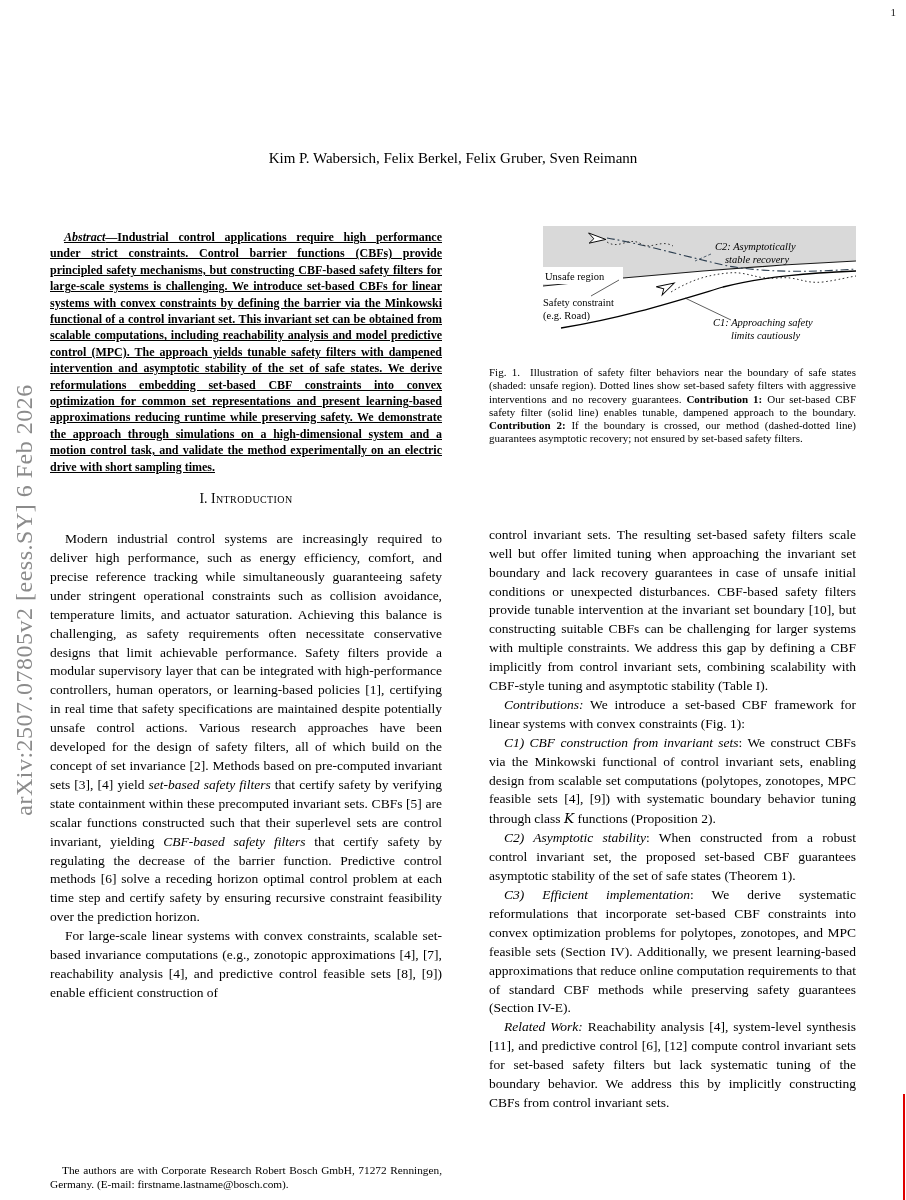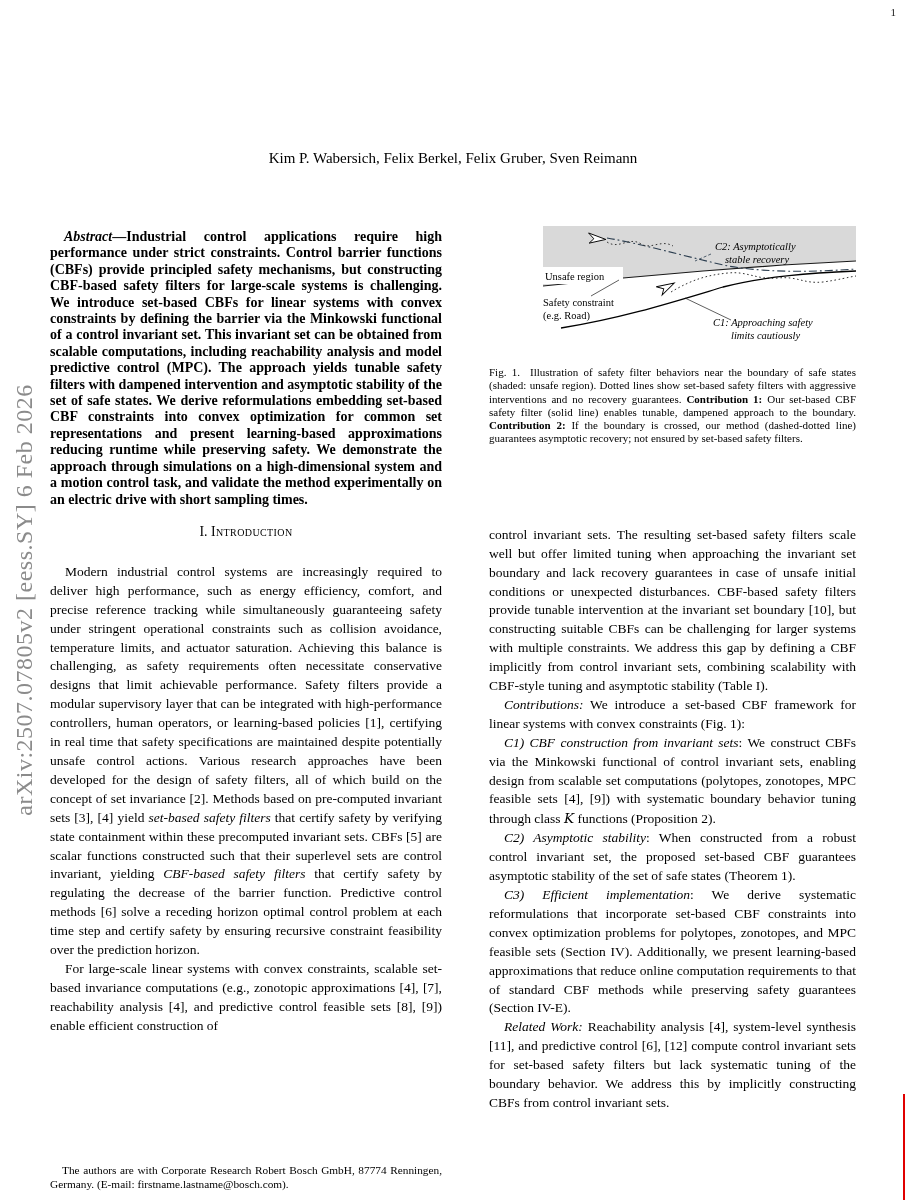--- a/index.html
+++ b/index.html
@@ -24,22 +24,22 @@
   }
   .authors {
     position:absolute; top:150px; left:93px; width:720px;
     text-align:center; font-size:15px;
   }
 
   .left-col { position:absolute; left:50px; top:229px; width:392px; }
   .right-col { position:absolute; left:489px; top:226px; width:367px; }
 
   .abstract, .index-terms {
-    font-weight:bold; font-size:14px; line-height:16.4px;
-    text-align:justify; text-indent:14px;
+    font-weight:bold; font-size:12px; line-height:16.4px;
+    text-align:justify; text-indent:14px;text-decoration:underline;
   }
   .index-terms { margin-top:9px; }
 
   .sec-heading {
     text-align:center; font-size:13.8px; margin:16px 0 23px 0;
   }
   .sc { font-variant:small-caps; letter-spacing:0.4px; }
 
   .body-p {
     font-size:13.5px; line-height:18.9px; text-align:justify; text-indent:15px;
@@ -140,15 +140,15 @@
 
     <p class="body-p"><i>C2) Asymptotic stability</i><span>: When constructed from a robust control invariant set, the proposed set-based CBF guarantees asymptotic stability of the set of safe states (Theorem 1).</span></p>
 
     <p class="body-p"><i>C3) Efficient implementation</i><span>: We derive systematic reformulations that incorporate set-based CBF constraints into convex optimization problems for polytopes, zonotopes, and MPC feasible sets (Section IV). Additionally, we present learning-based approximations that reduce online computation requirements to that of standard CBF methods while preserving safety guarantees (Section IV-E).</span></p>
 
 
     <p class="body-p"><i>Related Work:</i> <span>Reachability analysis [4], system-level synthesis [11], and predictive control [6], [12] compute control invariant sets for set-based safety filters but lack systematic tuning of the boundary behavior. We address this by implicitly constructing CBFs from control invariant sets.</span></p>
 
   </div>
 
-  <p class="footnote"><span>The authors are with Corporate Research Robert Bosch GmbH, 87774 Renningen, Germany. (E-mail: firstname.lastname@bosch.com).</span></p>
+  <p class="footnote"><span>The authors are with Corporate Research Robert Bosch GmbH, 71272 Renningen, Germany. (E-mail: firstname.lastname@bosch.com).</span></p>
 
 </div>
 
 </body></html>

